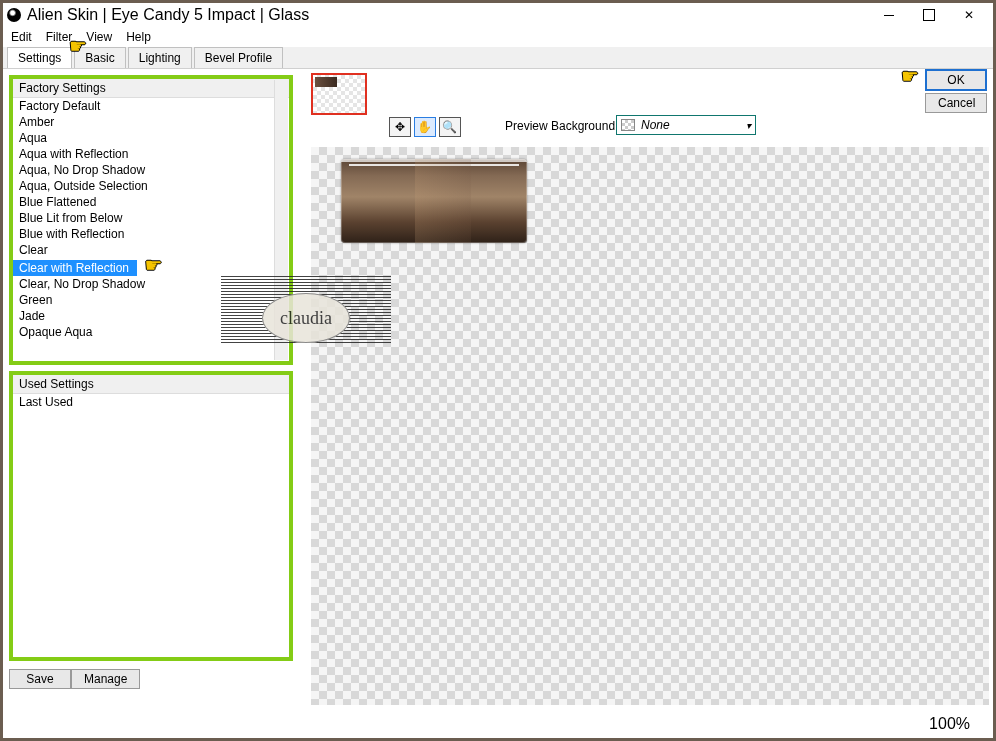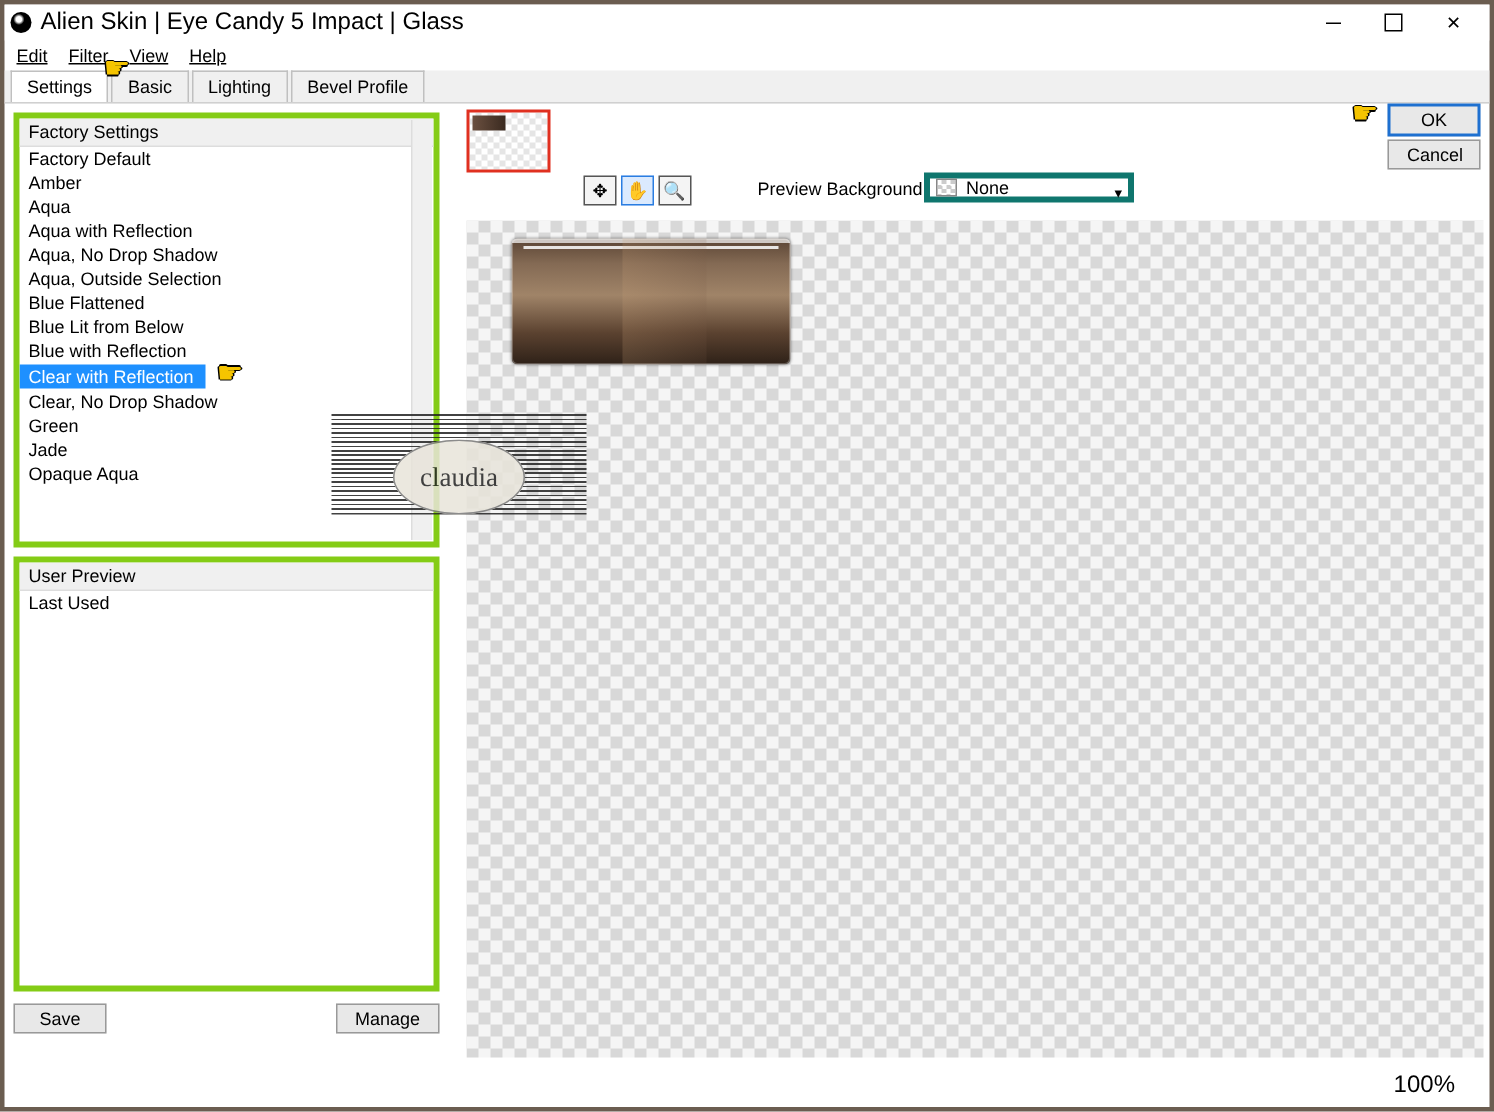--- a/index.html
+++ b/index.html
@@ -37,21 +37,21 @@
   .winbtn.close::before { content:"✕"; font-size:12px; }
 
   .menubar {
     height: 20px;
     display: flex;
     align-items: center;
     gap: 14px;
     padding: 0 8px;
     font-size: 12px;
   }
-  .menubar span { cursor: default; text-decoration: underline; }
+  .menubar span { cursor: default; }
 
   .tabbar {
     height: 22px;
     background: #f0f0f0;
     display: flex;
     padding-left: 4px;
     border-bottom: 1px solid #d0d0d0;
   }
   .tab {
     padding: 3px 10px;
@@ -88,21 +88,21 @@
     padding: 2px 6px;
     font-size: 12px;
     border-bottom: 1px solid #ddd;
   }
   .listitem {
     padding: 1px 6px;
     font-size: 12px;
     cursor: default;
   }
   .listitem.selected { background: #1e90ff; color: #fff; display:inline-block; padding-right:8px; margin-left:0;}
-  .buttonrow { display:flex; justify-content:space-between; padding:8px 0; }
+  .buttonrow { display:flex; justify-content:flex-start; padding:8px 0; }
   .btn {
     min-width: 62px;
     padding: 2px 12px;
     background: #e8e8e8;
     border: 1px solid #999;
     font-size: 12px;
     cursor: default;
     text-align:center;
   }
 
@@ -120,21 +120,21 @@
   }
   .toolbtns { position:absolute; left:90px; top:48px; display:flex; gap:3px; }
   .toolbtn {
     width:22px; height:20px; border:1px solid #555; background:#f4f4f4;
     display:flex; align-items:center; justify-content:center; font-size:12px;
   }
   .toolbtn.active { border:1px solid #2a7de1; background:#dbeafe;}
   .pbg-label { position:absolute; left:206px; top:50px; font-size:12px; }
   .pbg-select {
     position:absolute; left:317px; top:46px; width:140px; height:20px;
-    border:4px solid #0f766e; background:#fff; display:flex; align-items:center; padding-left:4px; font-size:12px;
+    border:1px solid #0f766e; background:#fff; display:flex; align-items:center; padding-left:4px; font-size:12px;font-style:italic;
   }
   .pbg-select .sw { width:14px; height:12px; background:repeating-conic-gradient(#ccc 0 25%,#fff 0 50%) 0 0/6px 6px; margin-right:6px; border:1px solid #888;}
   .pbg-select .chev { position:absolute; right:4px; top:4px; font-size:10px; }
 
   .okcancel { position:absolute; right:6px; top:0px; display:flex; flex-direction:column; gap:2px; }
   .okcancel .btn { width:60px; }
   .okcancel .btn.ok { border:2px solid #1e70d0; }
 
   .canvas {
     position:absolute; left:12px; top:78px; right:4px; bottom:4px;
@@ -220,32 +220,33 @@
       <div class="listhdr">Factory Settings</div>
       <div class="listitem">Factory Default</div>
       <div class="listitem">Amber</div>
       <div class="listitem">Aqua</div>
       <div class="listitem">Aqua with Reflection</div>
       <div class="listitem">Aqua, No Drop Shadow</div>
       <div class="listitem">Aqua, Outside Selection</div>
       <div class="listitem">Blue Flattened</div>
       <div class="listitem">Blue Lit from Below</div>
       <div class="listitem">Blue with Reflection</div>
+      <div class="listitem">Clear</div>
       <div>
         <span class="listitem selected">Clear with Reflection</span>
         <span class="hand"></span>
       </div>
       <div class="listitem">Clear, No Drop Shadow</div>
       <div class="listitem">Green</div>
       <div class="listitem">Jade</div>
       <div class="listitem">Opaque Aqua</div>
     </div>
 
     <div class="listbox bottom">
-      <div class="listhdr">User Preview</div>
+      <div class="listhdr">Used Settings</div>
       <div class="listitem">Last Used</div>
     </div>
 
     <div class="buttonrow">
       <div class="btn">Save</div>
       <div class="btn">Manage</div>
     </div>
   </div>
 
   <div class="rightpanel">

